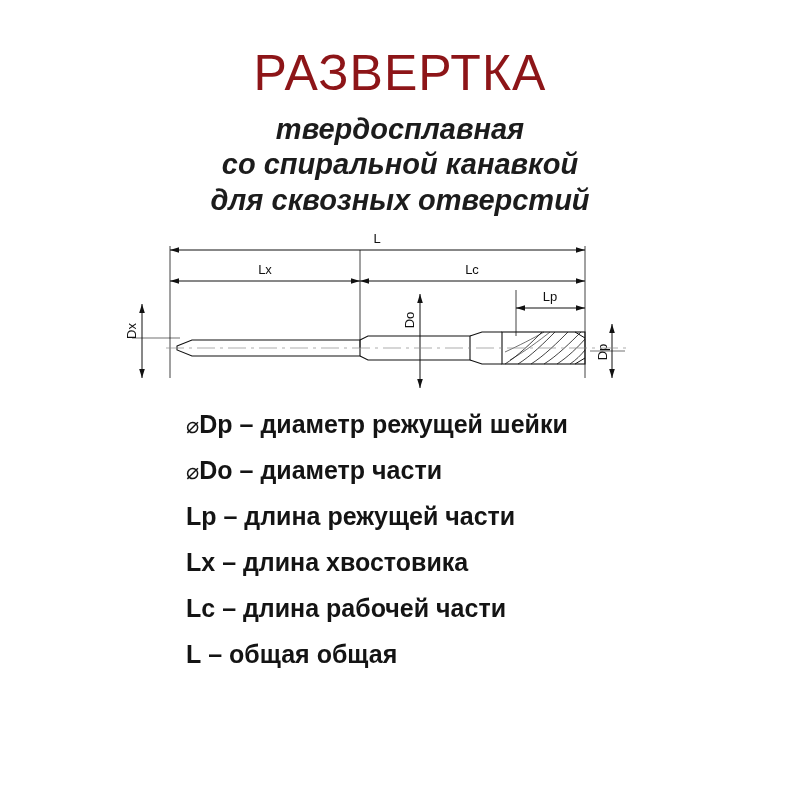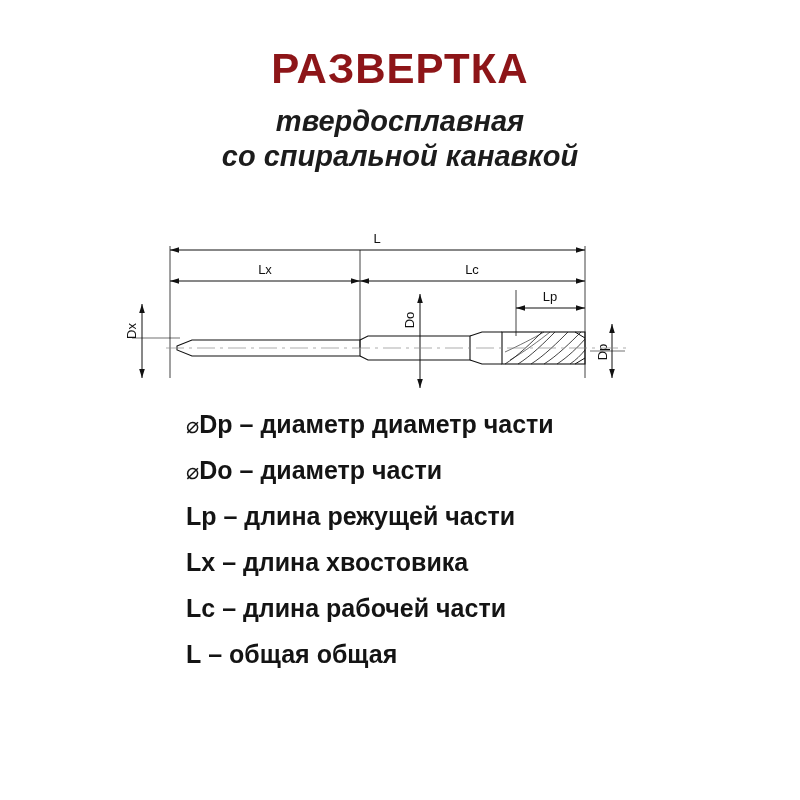--- a/index.html
+++ b/index.html
@@ -23,22 +23,22 @@
 
   
   .title-block {
     position: absolute;
     top: 48px;
     left: 0;
     width: 800px;
     text-align: center;
   }
   .main-title {
-    font-size: 42px;
-    font-weight: bold;
+    font-size: 50px;
+    font-weight: normal;
     letter-spacing: 1px;
     color: #8d1518;
     line-height: 1.0;
     margin: 0 0 14px 0;
   }
   .subtitle-line {
     font-size: 29px;
     font-weight: bold;
     color: #1c1c1c;
     line-height: 1.22;
@@ -87,20 +87,21 @@
 </style>
 </head>
 <body>
 
 <div class="page">
 
   <div class="title-block">
     <div class="main-title">РАЗВЕРТКА</div>
     <div class="subtitle-line">твердосплавная</div>
     <div class="subtitle-line">со спиральной канавкой</div>
+    <div class="subtitle-line">для сквозных отверстий</div>
   </div>
 
   <div class="drawing">
     <svg width="560" height="190" viewBox="0 0 560 190" xmlns="http://www.w3.org/2000/svg">
       <defs>
         <marker id="arrL" markerWidth="10" markerHeight="8" refX="9" refY="4" orient="auto">
           <path d="M9,4 L0,1.2 L0,6.8 Z" fill="#111"></path>
         </marker>
         <marker id="arrR" markerWidth="10" markerHeight="8" refX="1" refY="4" orient="auto">
           <path d="M1,4 L10,1.2 L10,6.8 Z" fill="#111"></path>
@@ -161,21 +162,21 @@
         <line x1="46" y1="120" x2="510" y2="120" stroke="#8a8a8a" stroke-width="0.7" stroke-dasharray="18,5,3,5"></line>
       </g>
     </svg>
   </div>
 
   <div class="legend">
 
     <div class="legend-row with-dia">
       <span class="legend-sym">Dp</span>
       <span class="legend-dash">–</span>
-      <span class="legend-text">диаметр диаметр части</span>
+      <span class="legend-text">диаметр режущей шейки</span>
     </div>
 
     <div class="legend-row with-dia">
       <span class="legend-sym">Do</span>
       <span class="legend-dash">–</span>
       <span class="legend-text">диаметр части</span>
     </div>
 
 
     <div class="legend-row">

